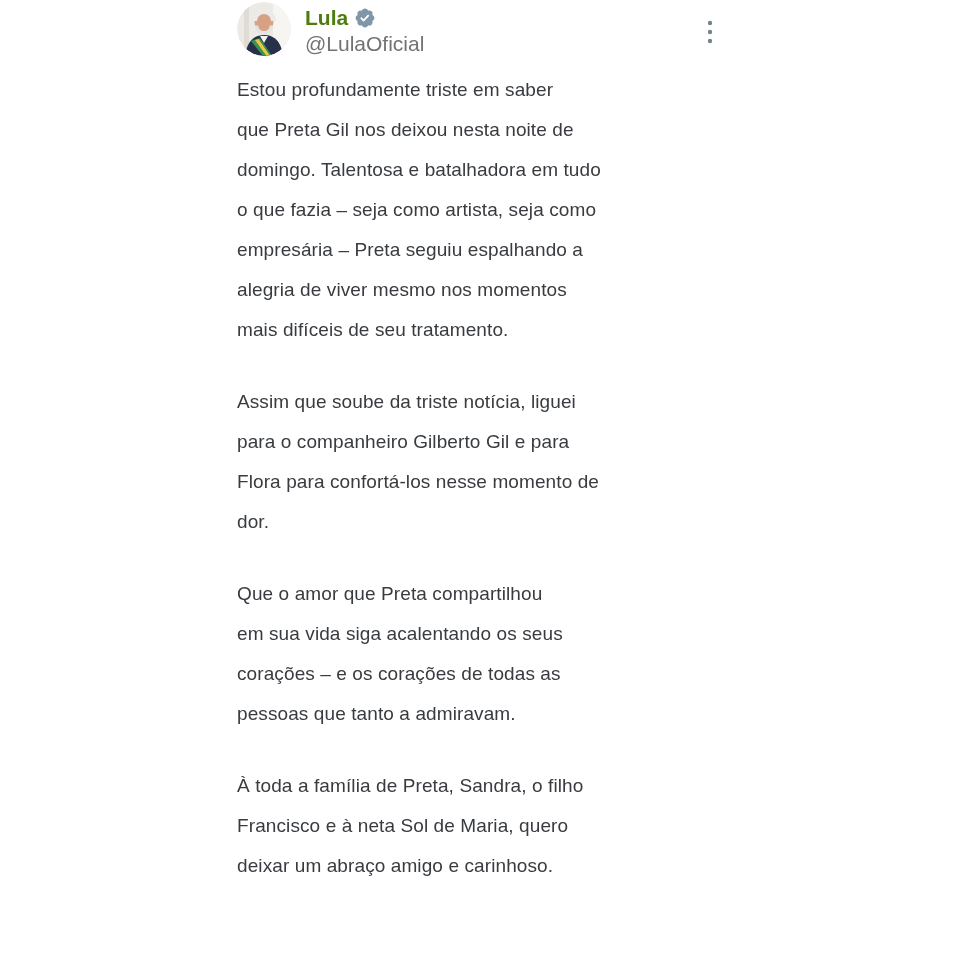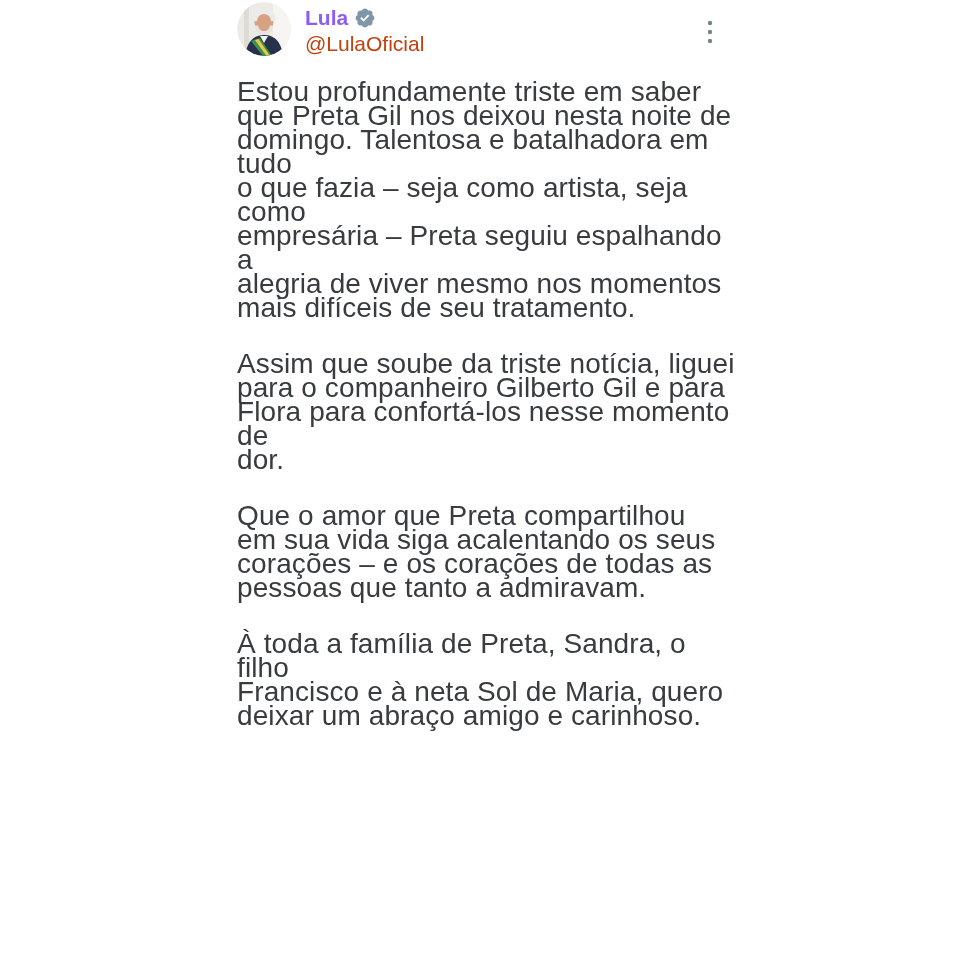--- a/index.html
+++ b/index.html
@@ -40,56 +40,56 @@
   .author-block {
     padding-top: 4px;
   }
   .name-row {
     display: flex;
     align-items: center;
   }
   .author-name {
     font-size: 21px;
     font-weight: 700;
-    color: #8b5cf6;
+    color: #4d7c0f;
     line-height: 24px;
     cursor: pointer;
   }
   .verified-badge {
     margin-left: 6px;
     width: 22px;
     height: 22px;
     display: inline-block;
     cursor: pointer;
   }
   .author-handle {
     font-size: 21px;
-    color: #c2410c;
+    color: #737373;
     line-height: 24px;
     margin-top: 2px;
     cursor: pointer;
   }
   .more-button {
     position: absolute;
     left: 460px;
     top: 15px;
     width: 26px;
     height: 30px;
     display: flex;
     align-items: center;
     justify-content: center;
     background: transparent;
     border: none;
     padding: 0;
     cursor: pointer;
   }
   .tweet-body {
-    margin-top: 22px;
-    font-size: 28px;
-    line-height: 24px;
+    margin-top: 12px;
+    font-size: 19px;
+    line-height: 40px;
     color: #383b3f;
     letter-spacing: 0.1px;
   }
   .tweet-body p {
     margin: 0 0 32px 0;
     white-space: pre-line;
   }
   .tweet-body p:last-child {
     margin-bottom: 0;
   }

